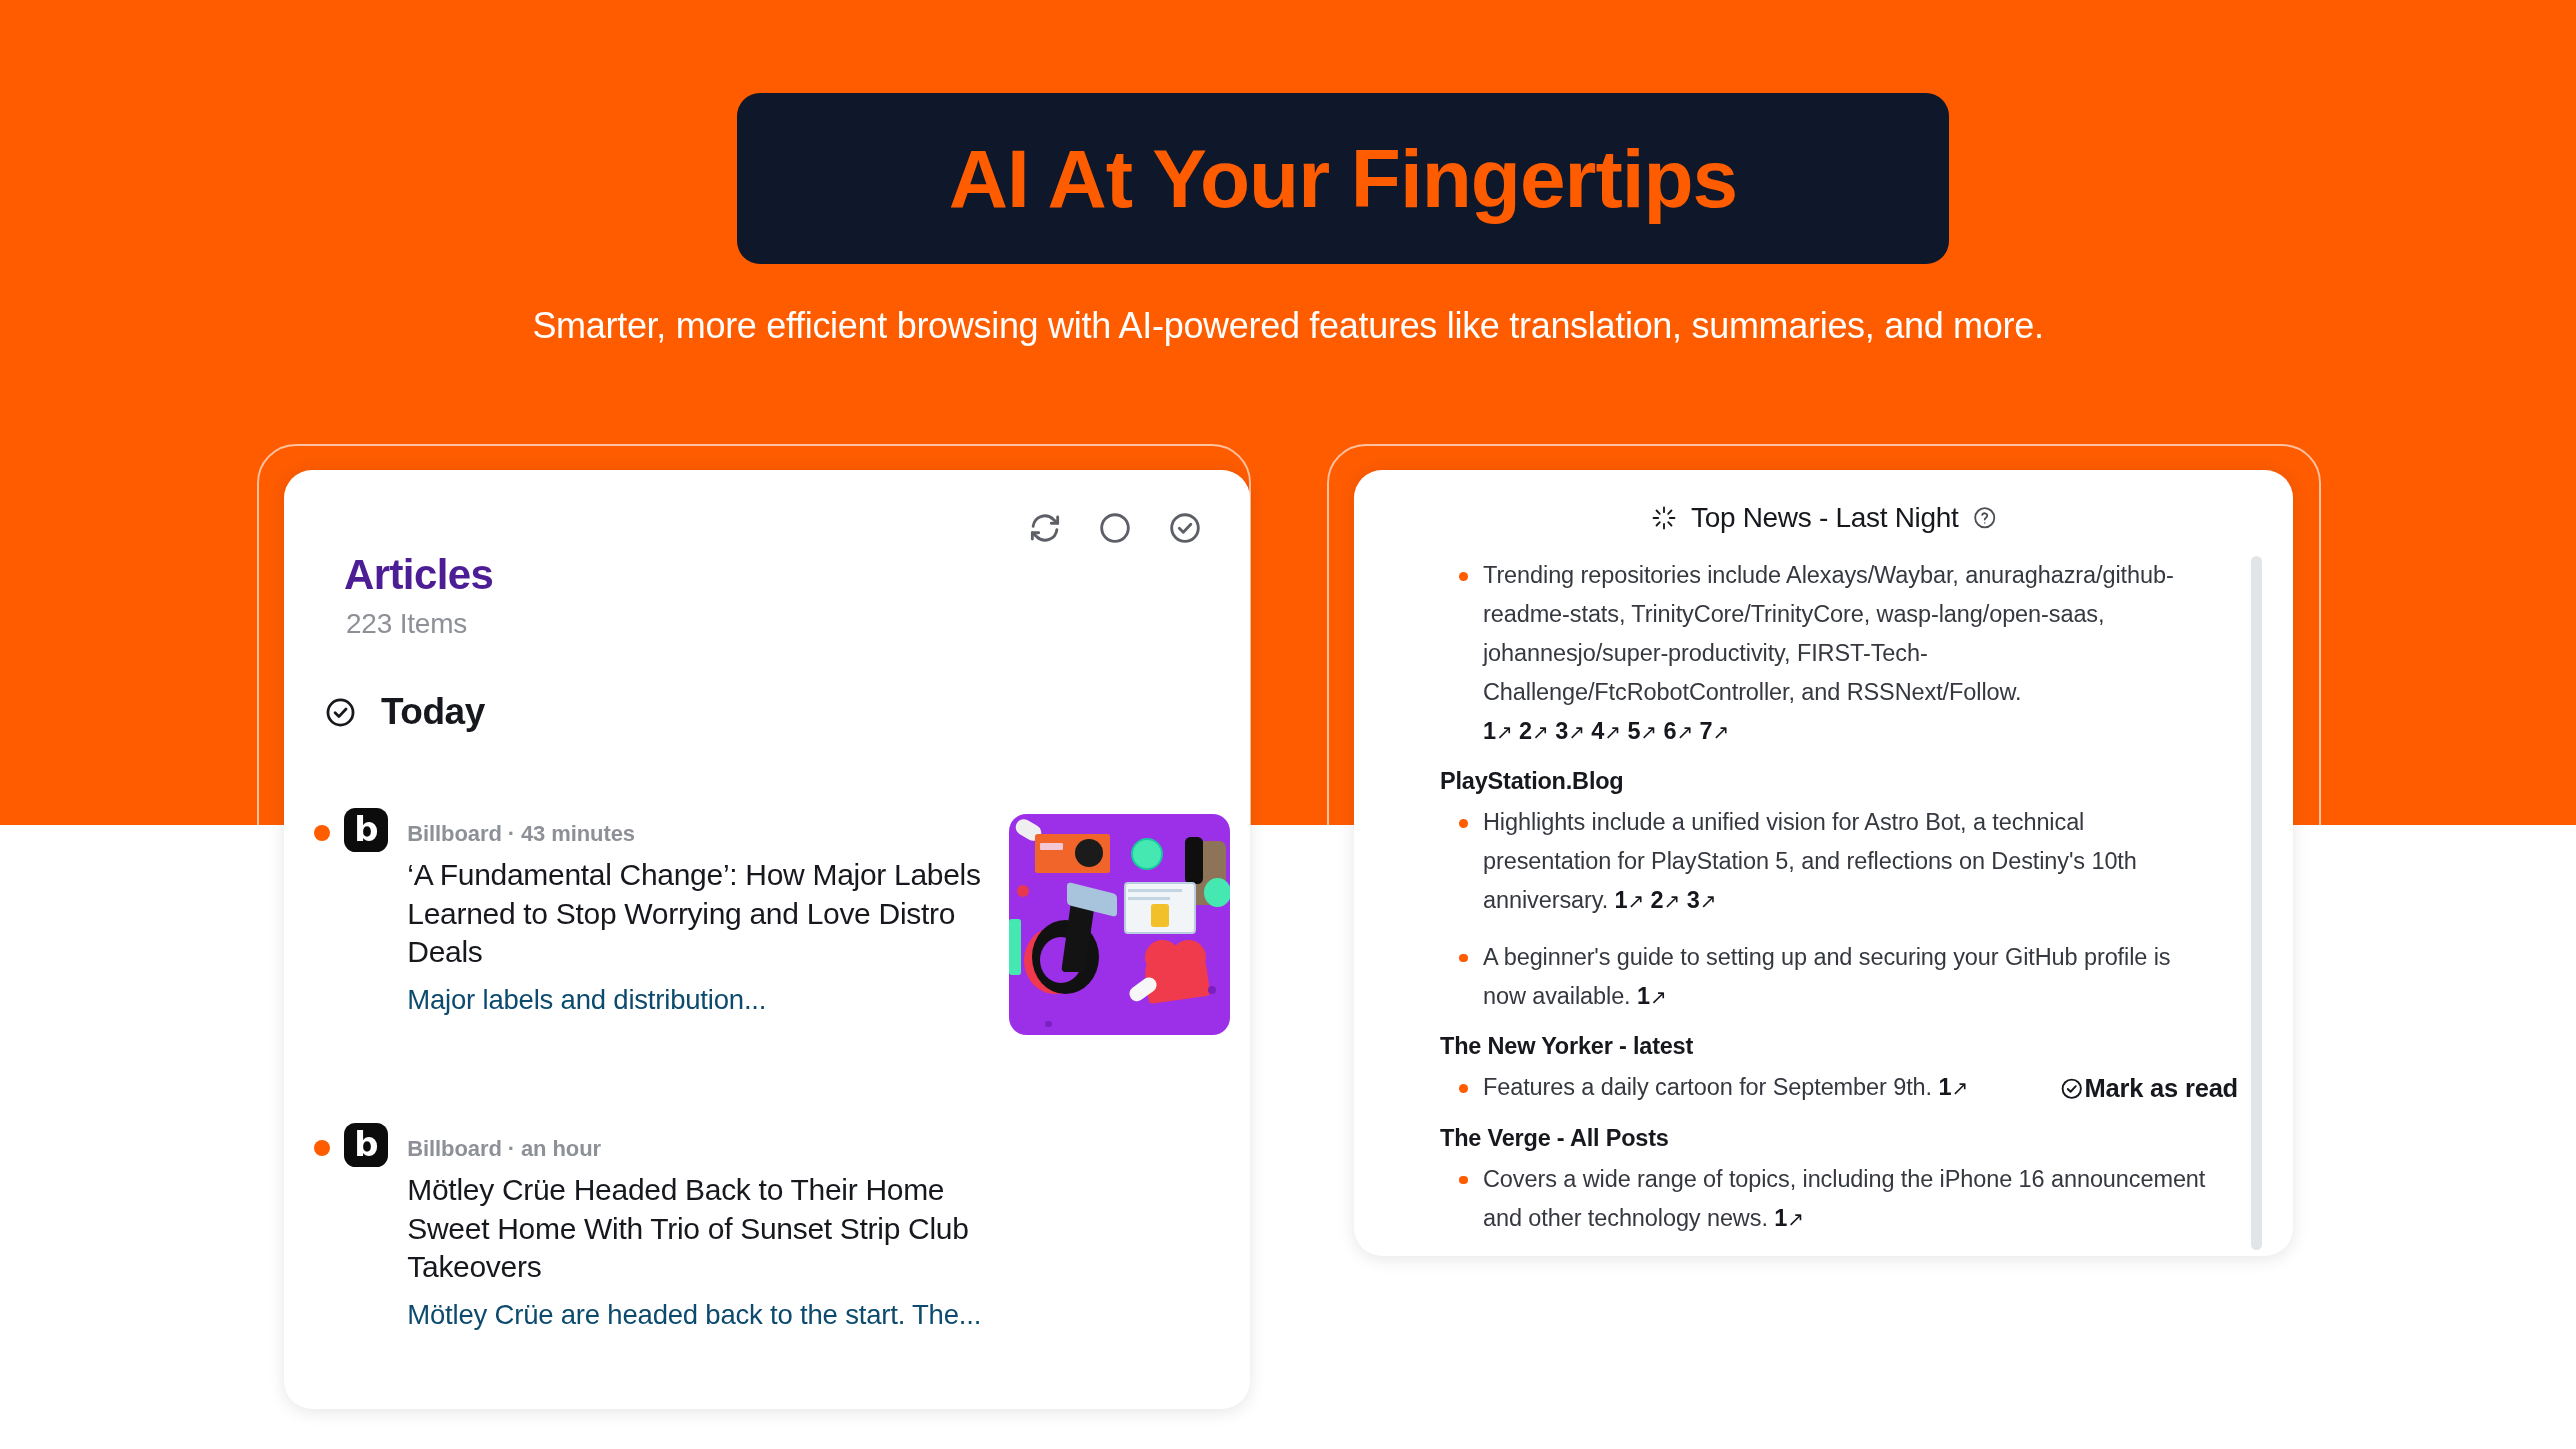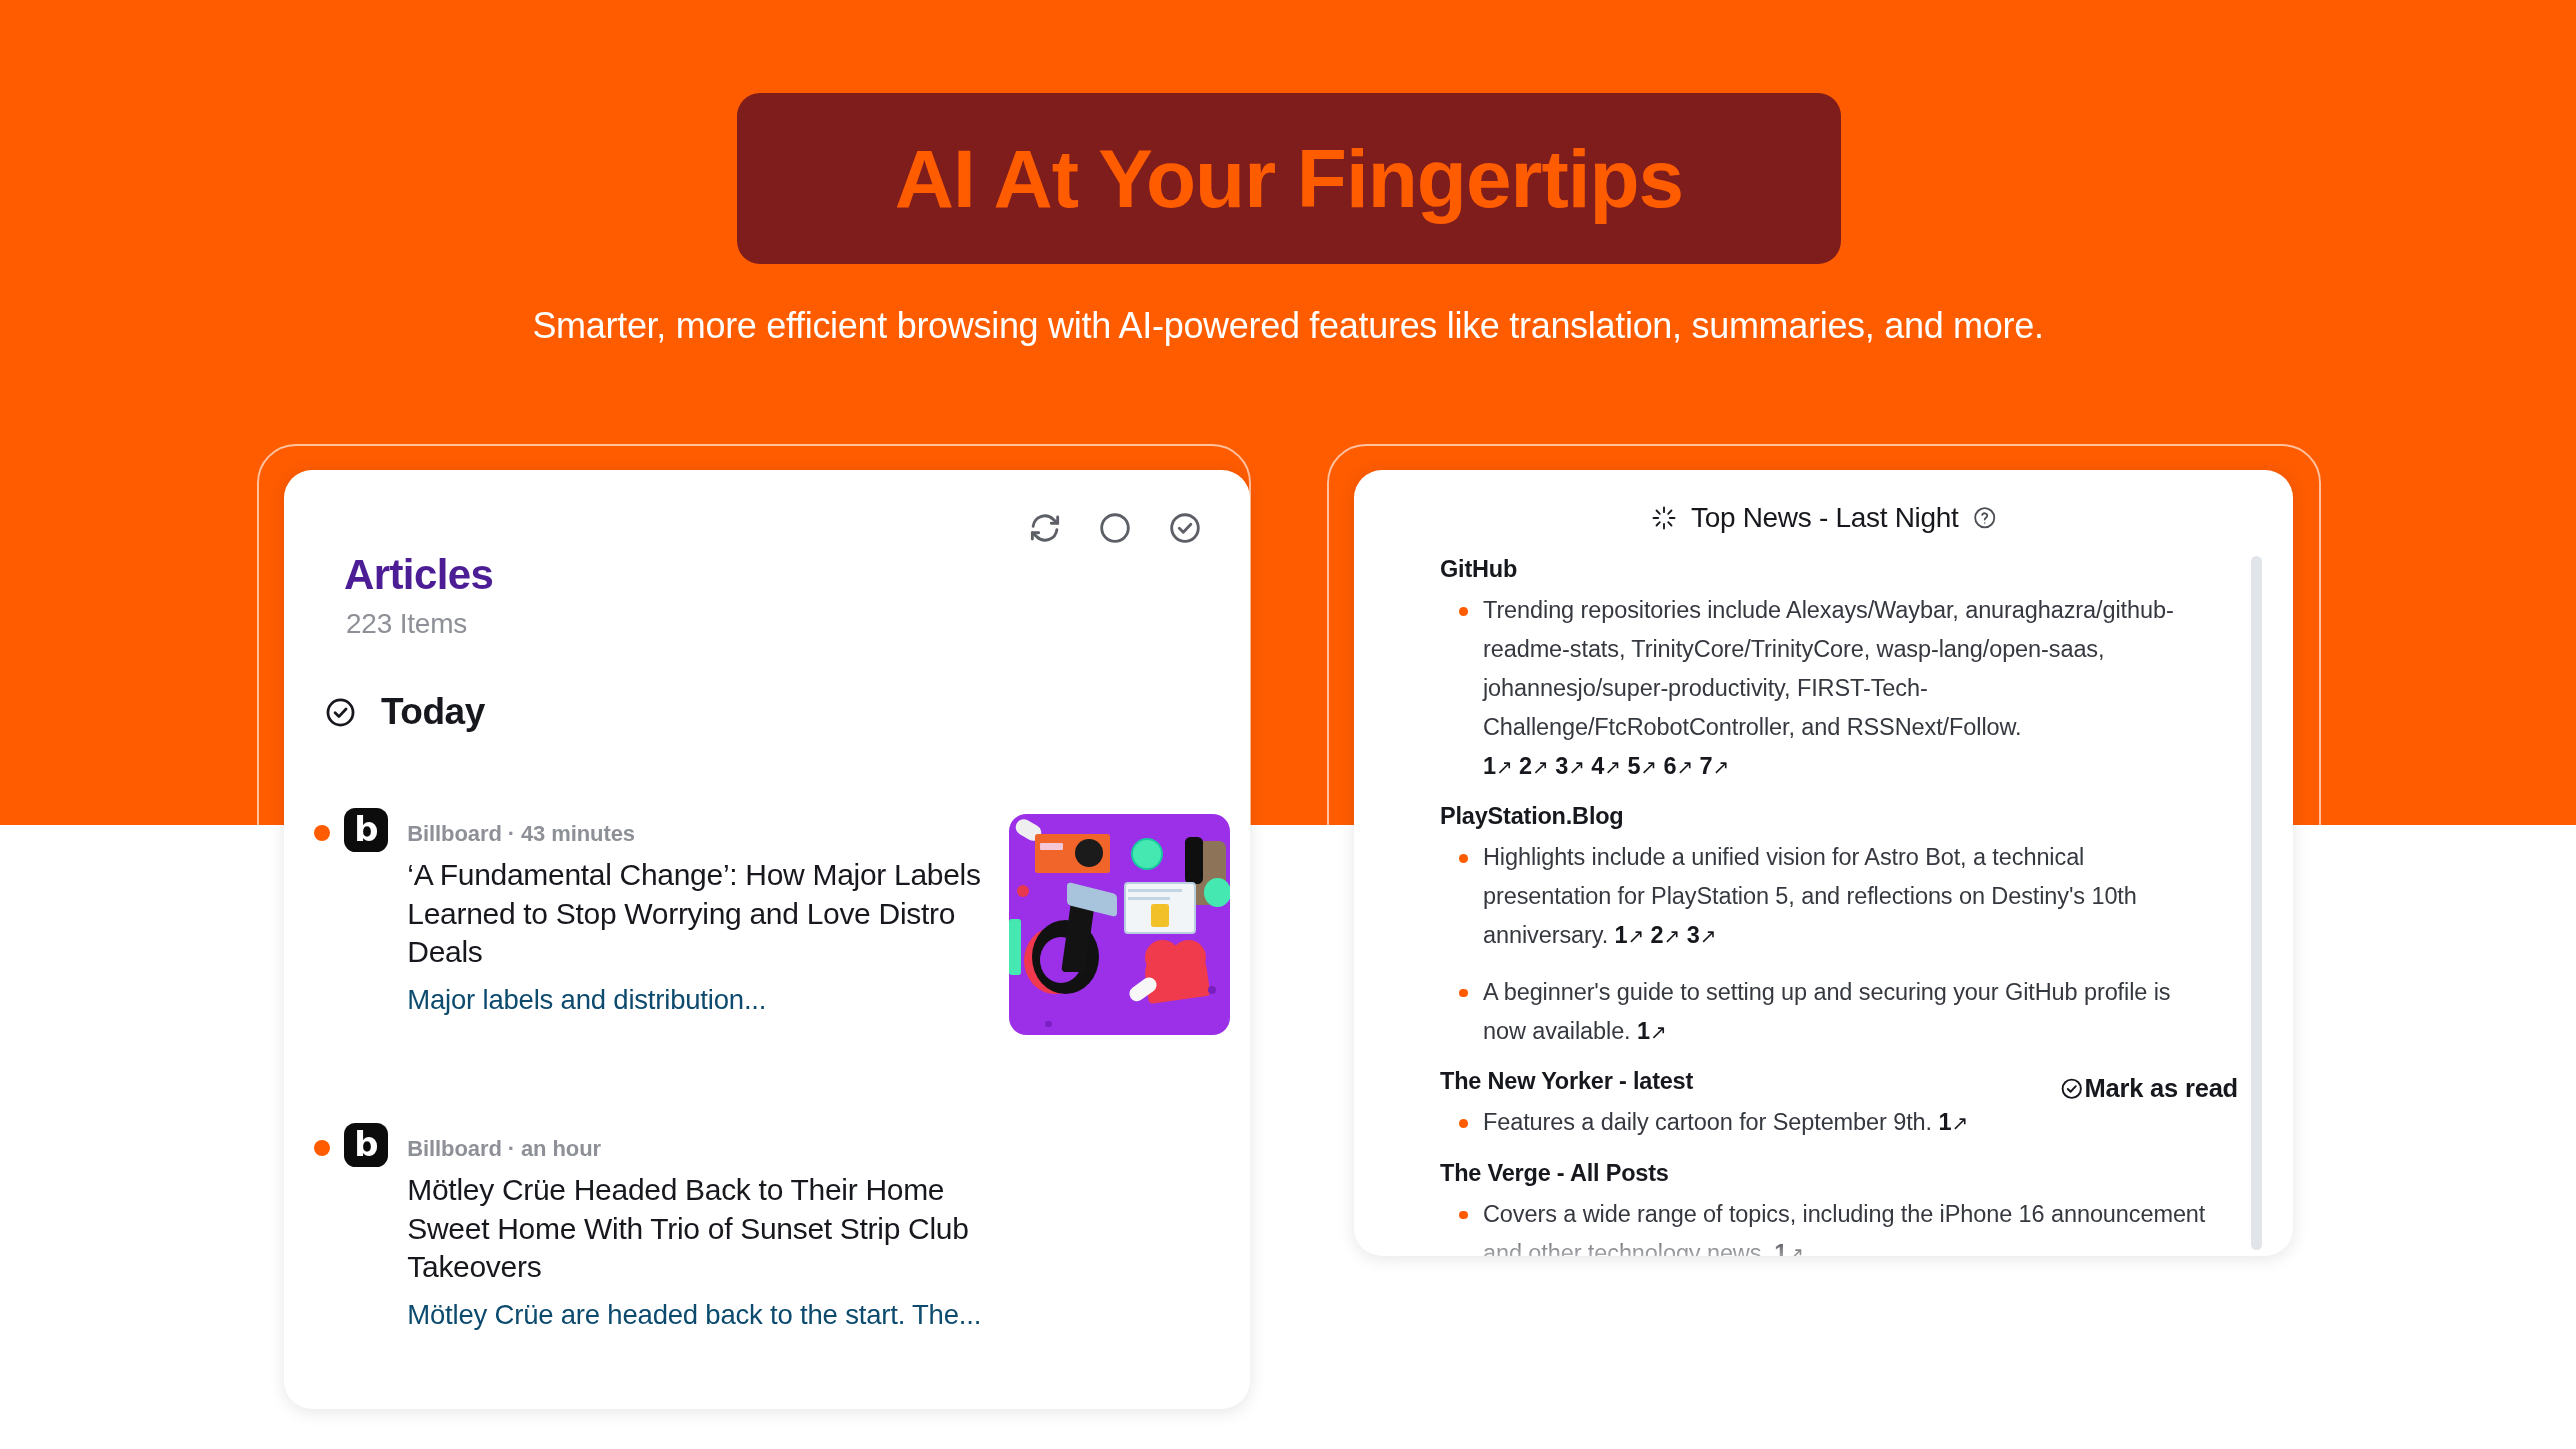--- a/index.html
+++ b/index.html
@@ -27,23 +27,23 @@
     width: 2576px;
     height: 825px;
     background: #ff5c00;
   }
 
   
   #headline-pill {
     position: absolute;
     left: 737px;
     top: 93px;
-    width: 1104px;
+    width: 1212px;
     height: 171px;
-    background: #7f1d1d;
+    background: #0f172a;
     border-radius: 23px;
     display: flex;
     align-items: center;
     justify-content: center;
   }
   #headline-text {
     color: #ff5c00;
     font-size: 82px;
     font-weight: 700;
     letter-spacing: -1px;
@@ -447,21 +447,20 @@
           <circle cx="12" cy="12" r="9"></circle>
           <path d="M9.6 9.3a2.5 2.5 0 0 1 4.8.8c0 1.7-2.4 2.1-2.4 3.6"></path>
           <circle cx="12" cy="17" r="0.7" fill="currentColor" stroke="none"></circle>
         </svg>
       </span>
     </div>
 
     <div id="summary-scroll">
       <div id="summary-content">
           <div class="feed-group">
-            <div class="feed-name">GitHub</div>
             <ul class="feed-bullets">
               <li class="feed-bullet">Trending repositories include Alexays/Waybar, anuraghazra/github-readme-stats, TrinityCore/TrinityCore, wasp-lang/open-saas, johannesjo/super-productivity, FIRST-Tech-Challenge/FtcRobotController, and RSSNext/Follow. <span class="cite">1<span class="arrow">↗</span> </span><span class="cite">2<span class="arrow">↗</span> </span><span class="cite">3<span class="arrow">↗</span> </span><span class="cite">4<span class="arrow">↗</span> </span><span class="cite">5<span class="arrow">↗</span> </span><span class="cite">6<span class="arrow">↗</span> </span><span class="cite">7<span class="arrow">↗</span> </span></li>
             </ul>
           </div>
           <div class="feed-group">
             <div class="feed-name">PlayStation.Blog</div>
             <ul class="feed-bullets">
               <li class="feed-bullet">Highlights include a unified vision for Astro Bot, a technical presentation for PlayStation 5, and reflections on Destiny's 10th anniversary. <span class="cite">1<span class="arrow">↗</span> </span><span class="cite">2<span class="arrow">↗</span> </span><span class="cite">3<span class="arrow">↗</span> </span></li>
             </ul>
           </div>

